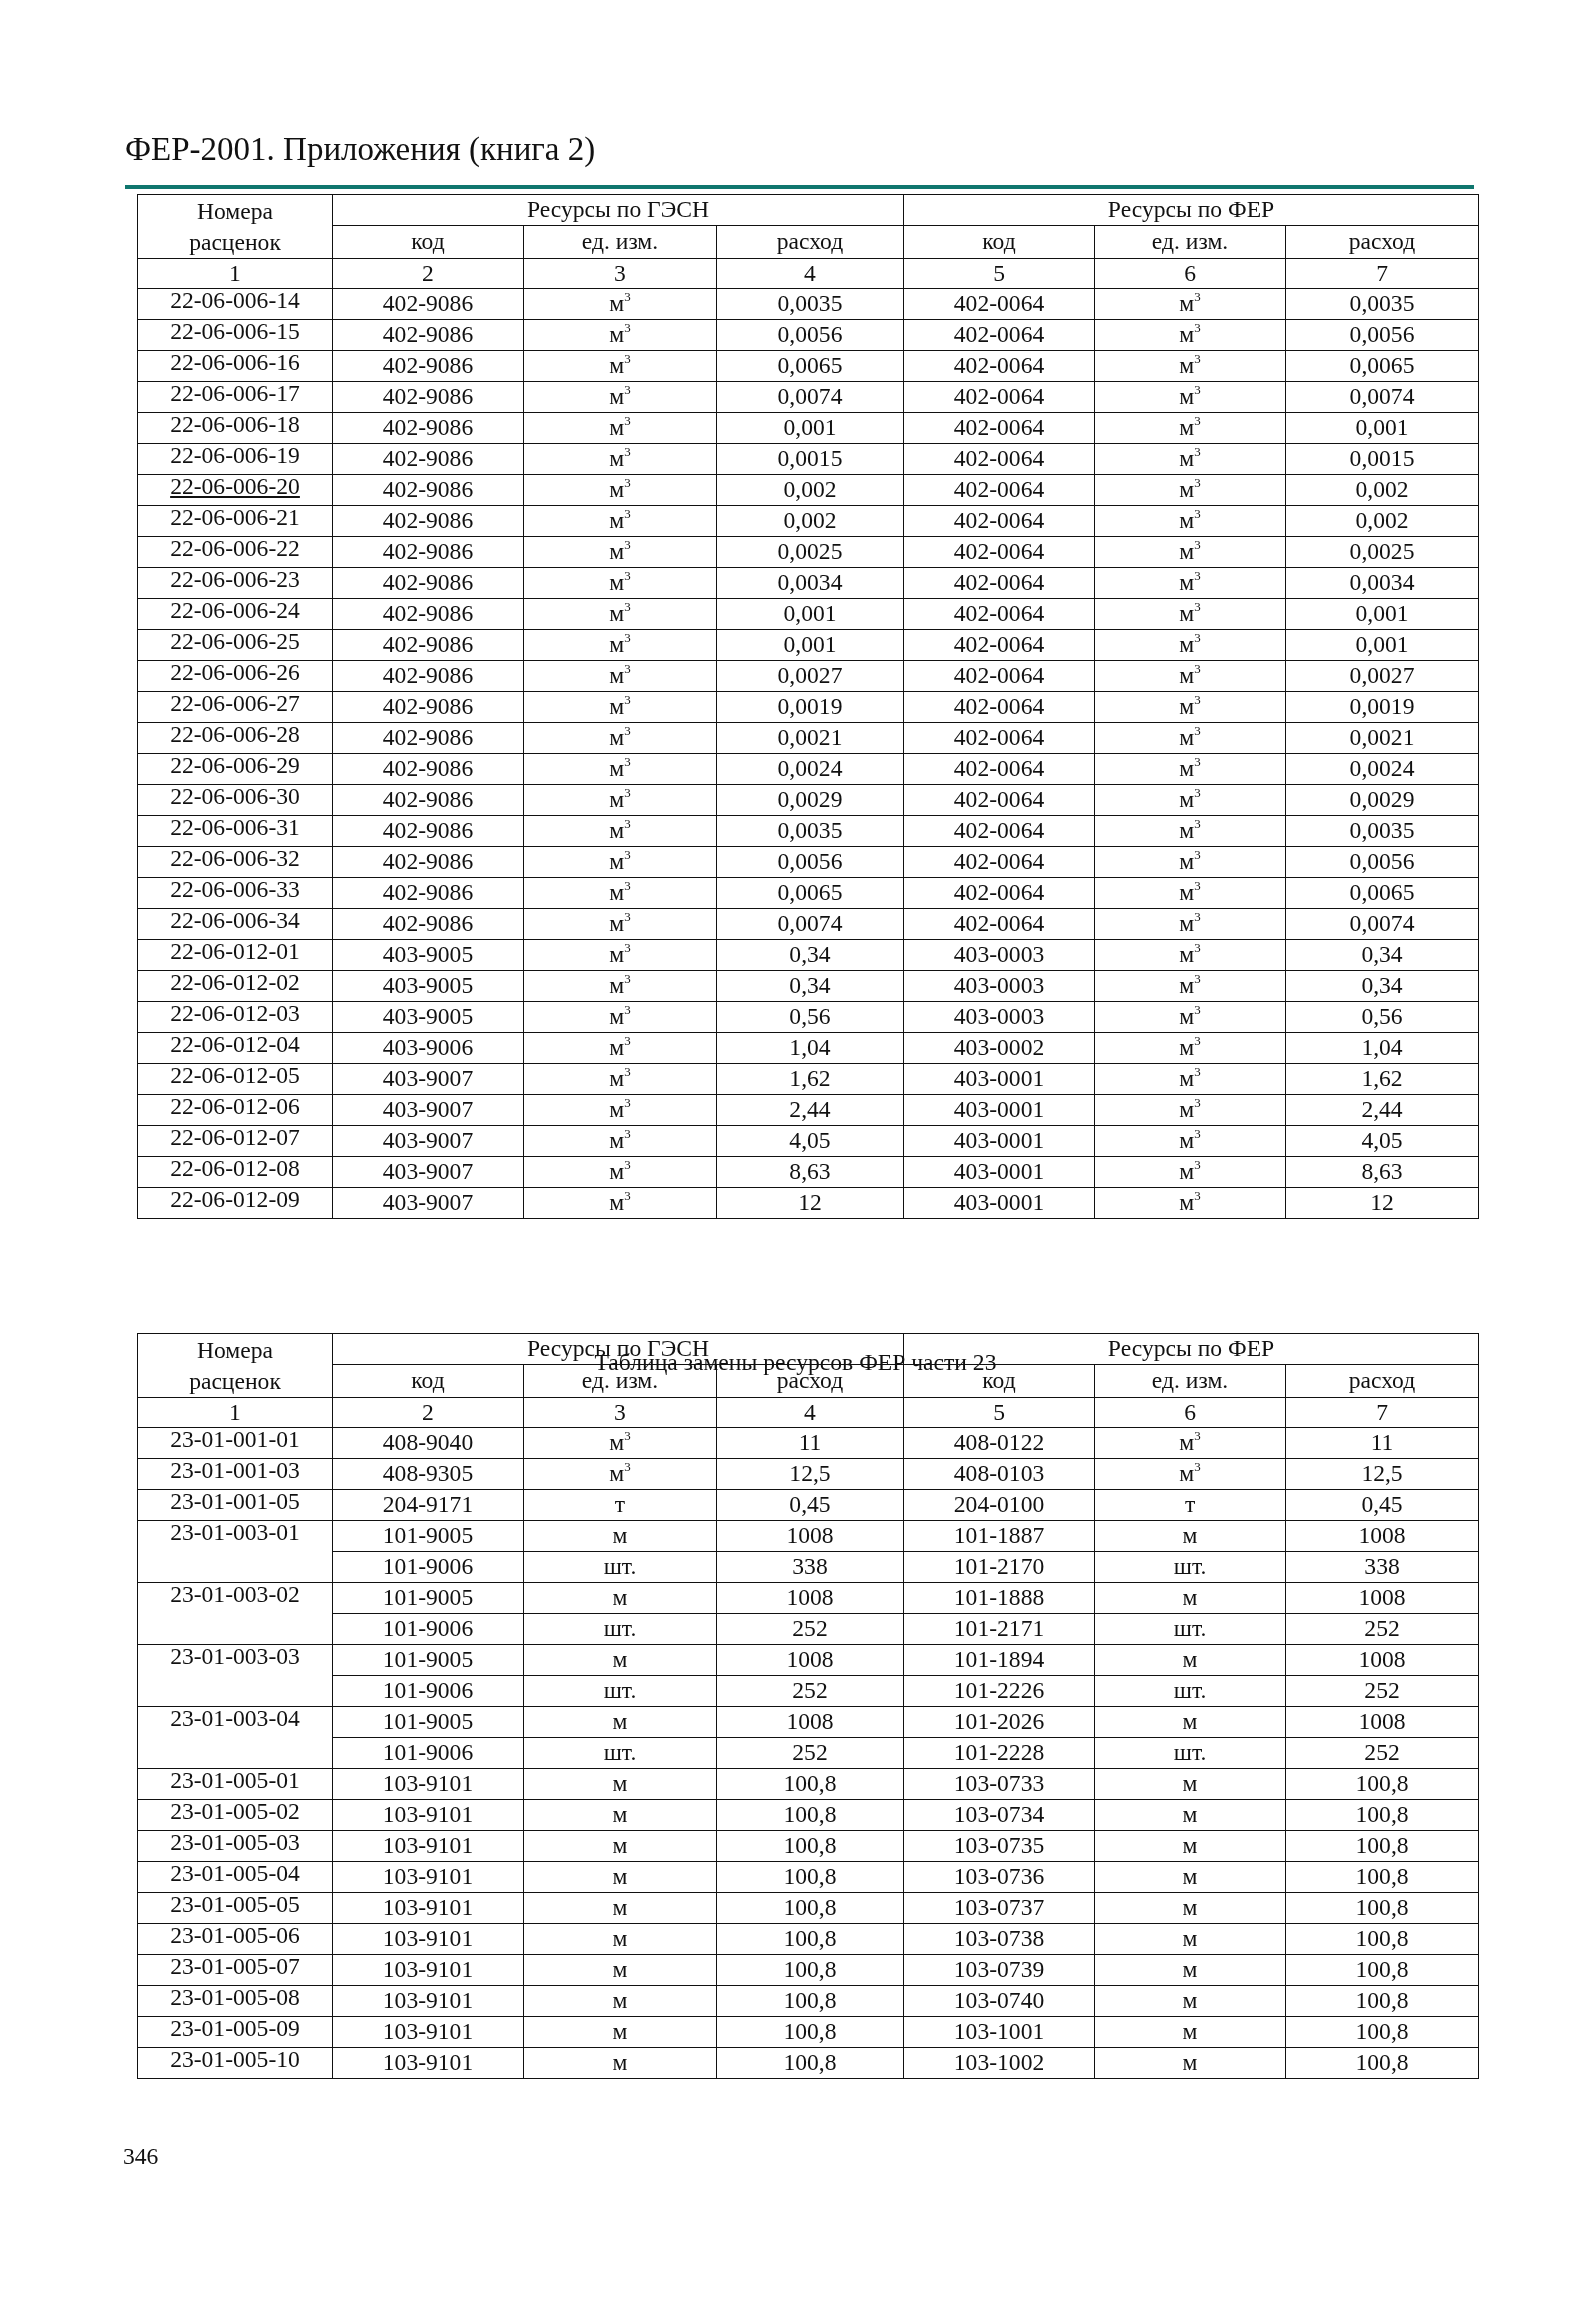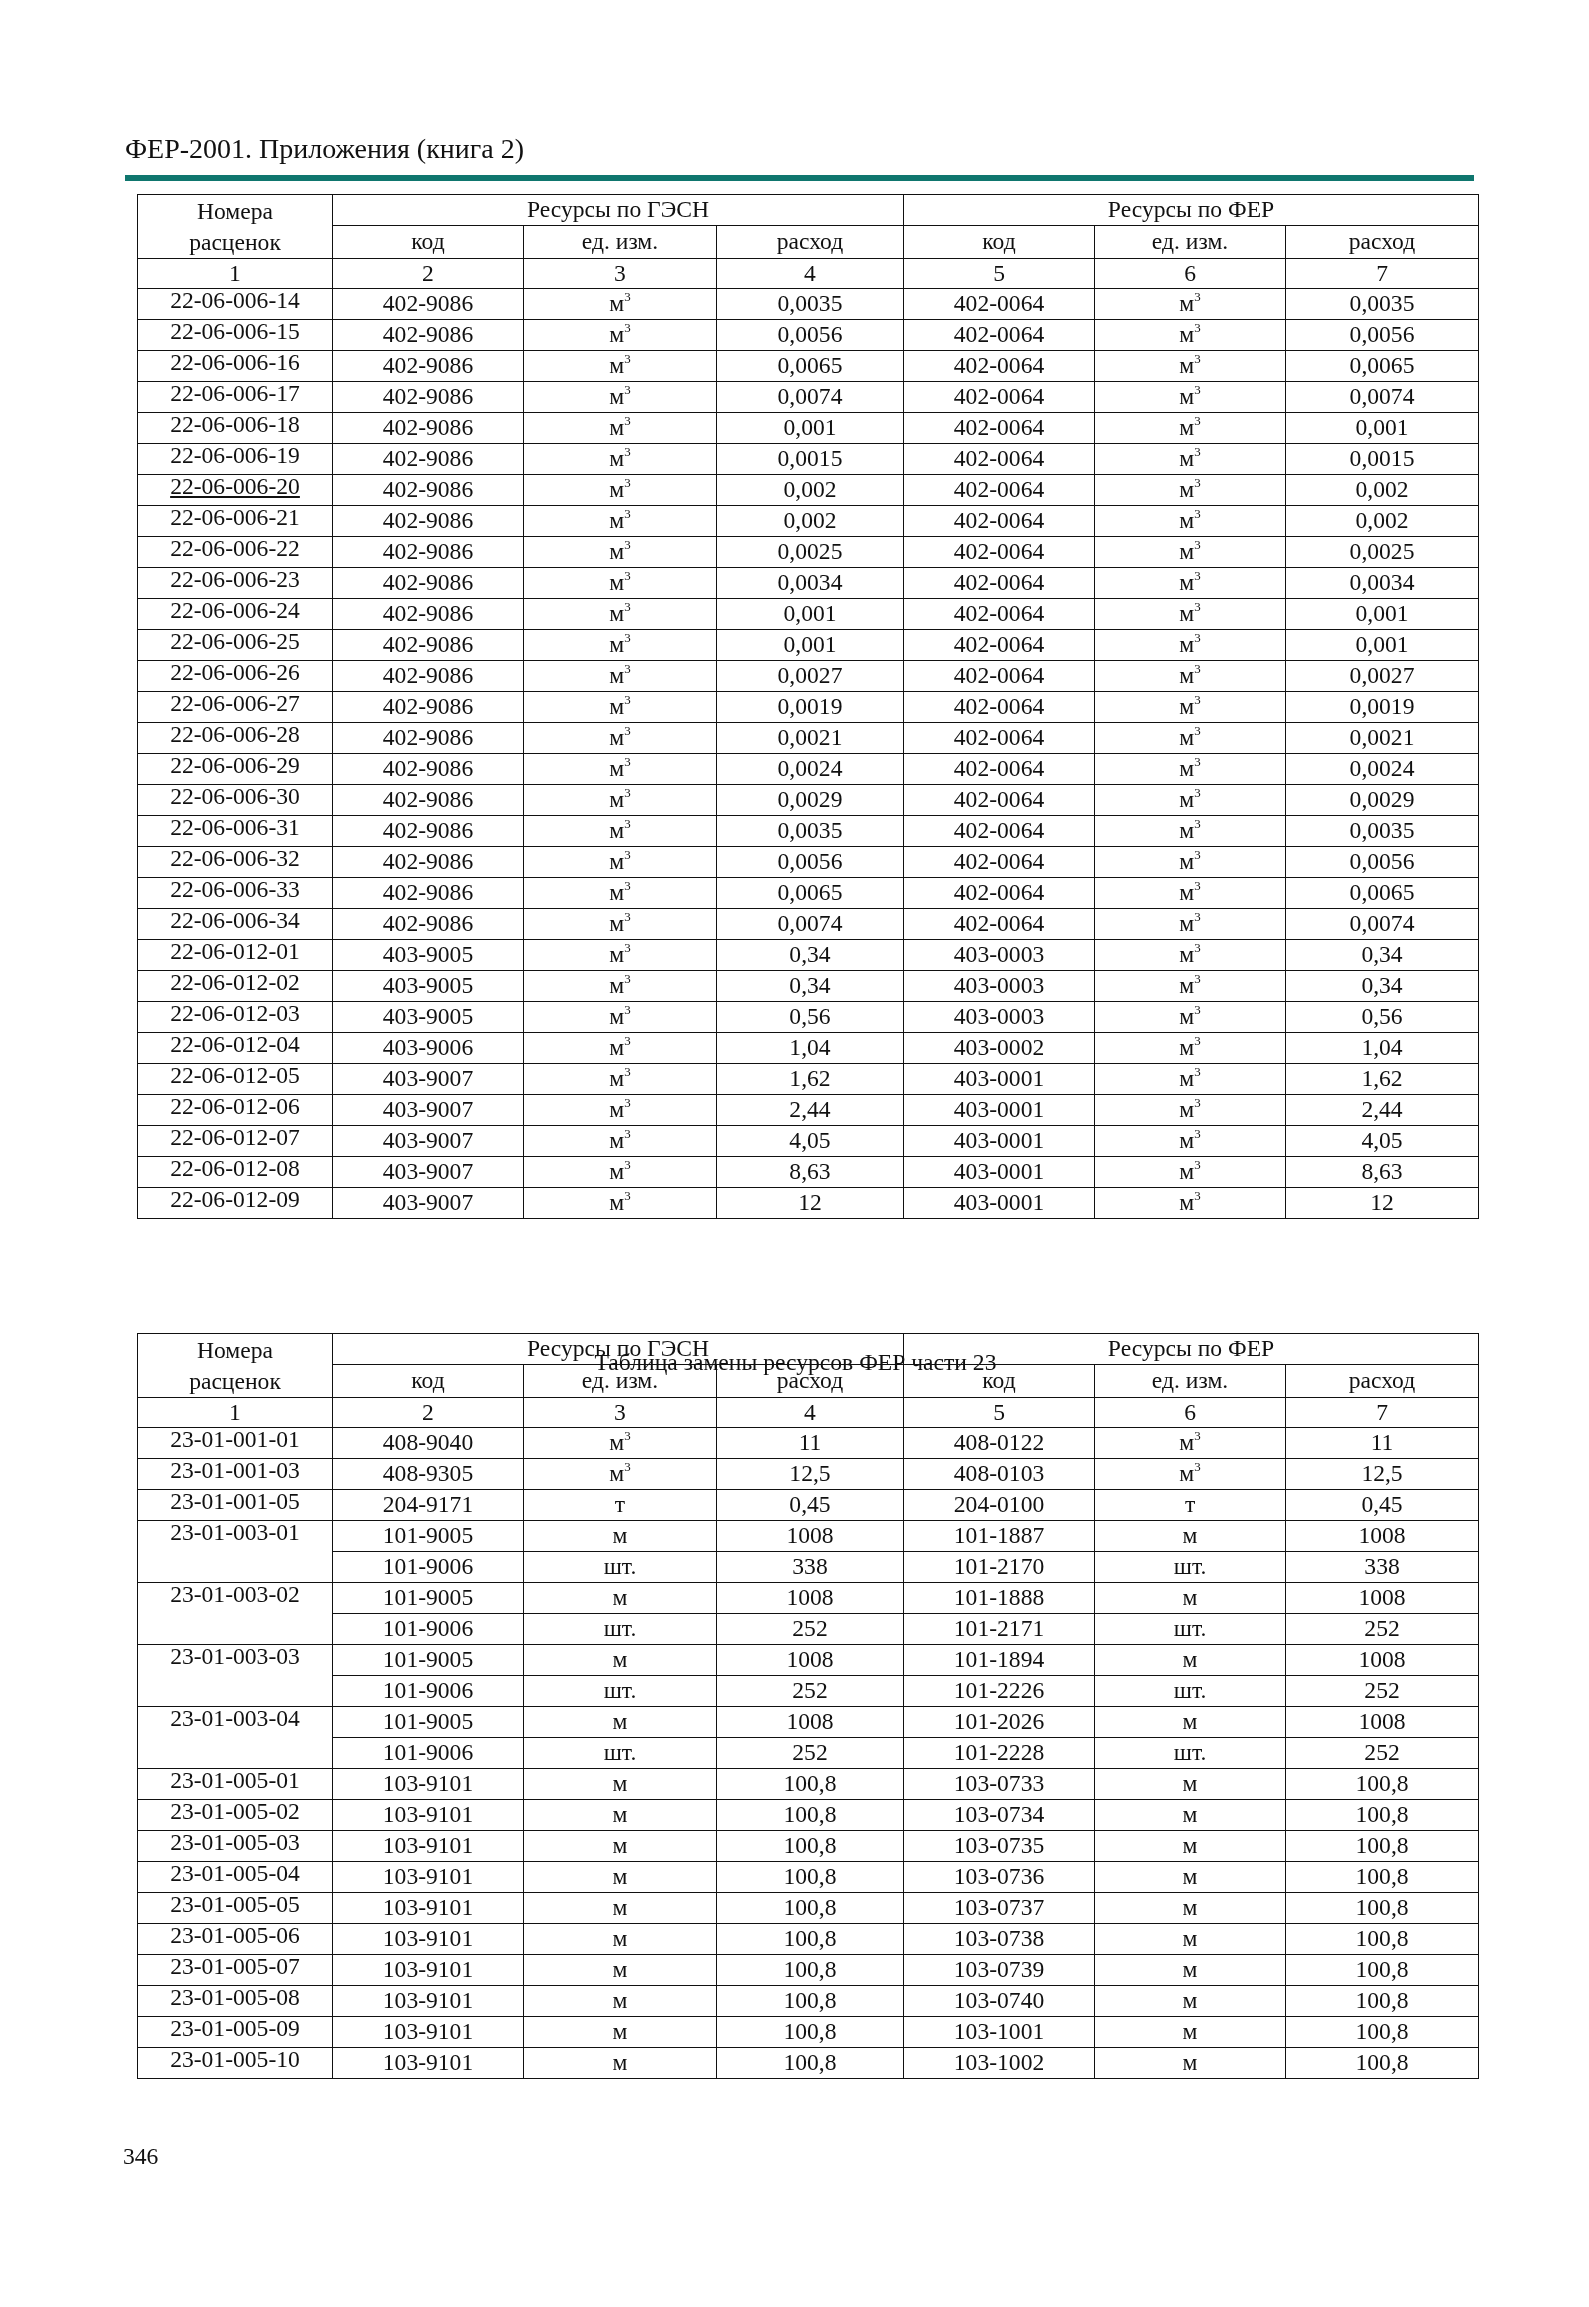--- a/index.html
+++ b/index.html
@@ -2,22 +2,22 @@
 <html style="font-size:10.8px"><head>
 <meta charset="utf-8">
 <style>
   html, body { margin: 0; padding: 0; background: #ffffff; }
   body {
     width: 1590px; height: 2307px; position: relative; overflow: hidden;
     font-family: "Liberation Serif", "DejaVu Serif", serif; color: #111111;
   }
   .running-head {
     position: absolute; left: 125px; top: 132px; width: 1349px;
-    font-size: 28px; line-height: 34px; border-bottom: 6px solid #0f766e;
-    padding-bottom: 9px; white-space: nowrap;
+    font-size: 33px; line-height: 34px; border-bottom: 4px solid #0f766e;
+    padding-bottom: 19px; white-space: nowrap;
   }
   table.res {
     position: absolute; left: 137px; width: 1341px;
     border-collapse: collapse; table-layout: fixed;
     font-size: 23.6px;
   }
   table.res td, table.res th {
     border: 1.7px solid #111; text-align: center; vertical-align: middle;
     padding: 0; font-weight: normal; line-height: 1; white-space: nowrap; overflow: hidden;
   }

